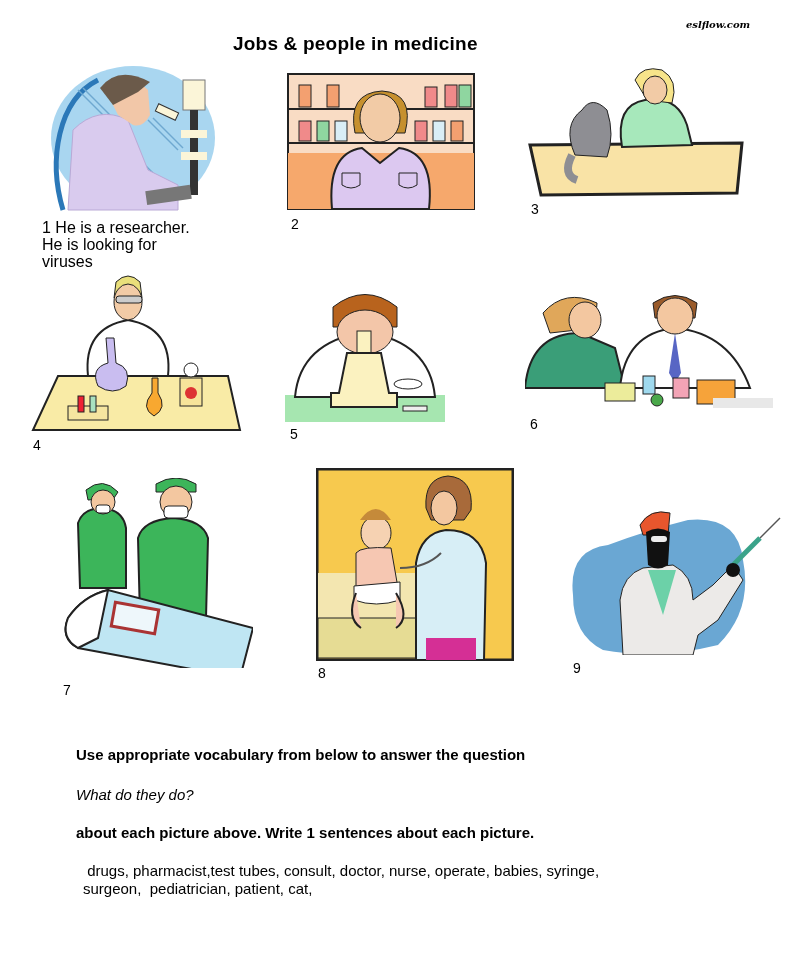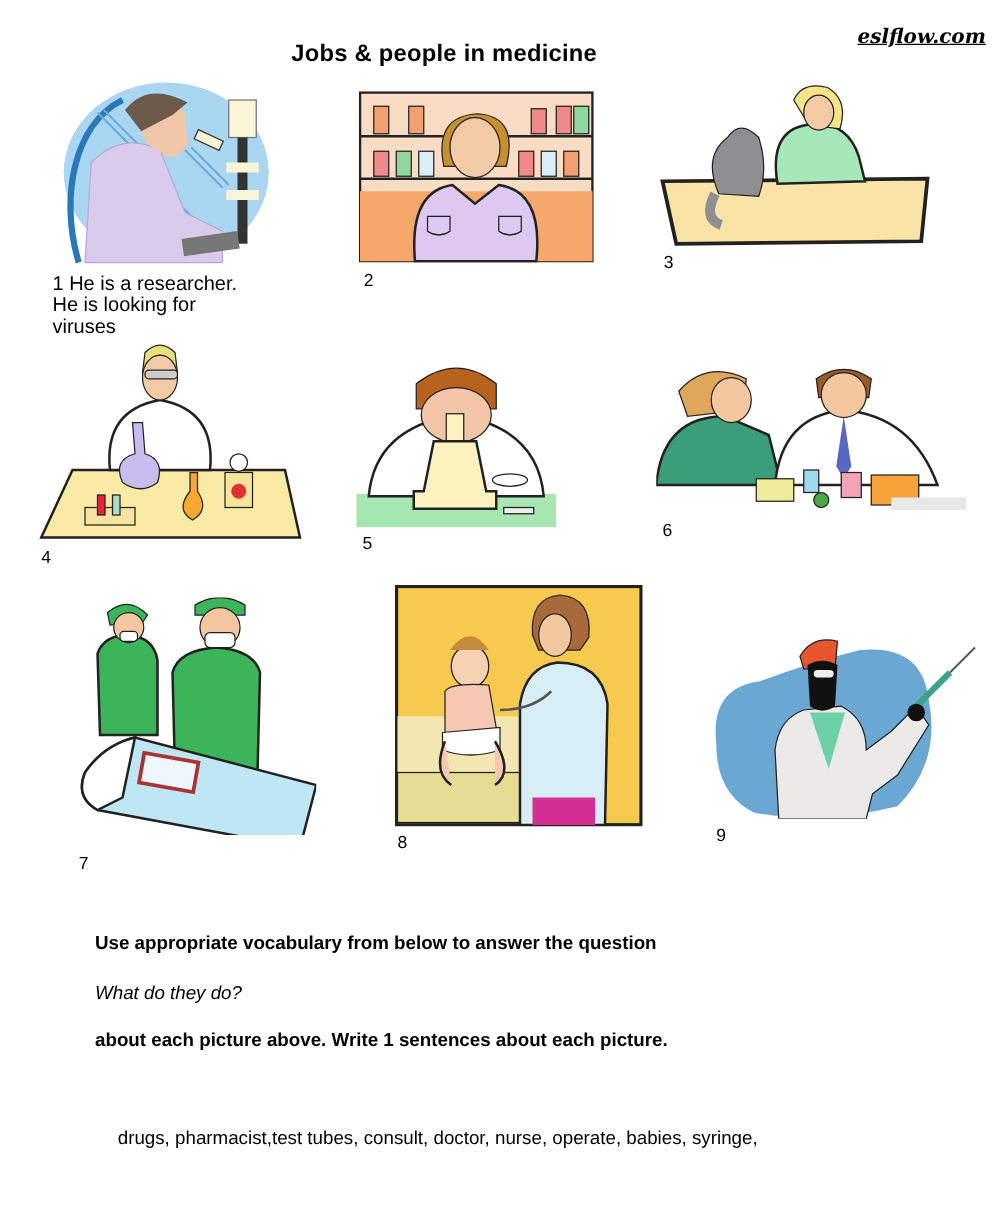--- a/index.html
+++ b/index.html
@@ -1,27 +1,27 @@
 <!DOCTYPE html>
 <html><head>
 <meta charset="utf-8">
 <style>
   html, body { margin:0; padding:0; background:#ffffff; }
   body { width:801px; height:970px; position:relative; overflow:hidden;
          font-family:"Liberation Sans", sans-serif; color:#000; }
   .abs { position:absolute; }
   .title { left:233px; top:33px; font-size:19px; font-weight:bold; letter-spacing:0.2px; }
-  .site { left:686px; top:19px; font-family:"DejaVu Serif", serif; font-style:italic; font-weight:bold; font-size:16px;text-decoration:underline; }
+  .site { left:686px; top:19px; font-family:"DejaVu Serif", serif; font-style:italic; font-weight:bold; font-size:10px; }
   .label { font-size:14px; line-height:16px; }
   .caption1 { left:42px; top:219px; font-size:16px; line-height:17px; width:170px; }
   .pic { position:absolute; }
   .instr { left:76px; font-size:15px; }
   .bold { font-weight:bold; }
   .ital { font-style:italic; }
-  .vocab { left:90px; top:862px; font-size:15px; line-height:18px; width:680px;margin-top:40px; }
+  .vocab { left:83px; top:862px; font-size:15px; line-height:18px; width:680px; }
   .vocab span { display:block; white-space:pre; }
 </style>
 </head>
 <body>
 
 <div class="abs title">Jobs &amp; people in medicine</div>
 <div class="abs site">eslflow.com</div>
 
 <svg class="pic" style="left:38px;top:60px" width="180" height="155" viewBox="0 0 180 155">
   <ellipse cx="95" cy="78" rx="82" ry="72" fill="#a9d6f0"></ellipse>
@@ -175,13 +175,14 @@
   <circle cx="165" cy="60" r="7" fill="#111"></circle>
 </svg>
 <div class="abs label" style="left:573px;top:660px">9</div>
 
 <div class="abs instr bold" style="top:746px">Use appropriate  vocabulary from below to answer the question</div>
 <div class="abs instr ital" style="top:786px">What do they do?</div>
 <div class="abs instr bold" style="top:824px">about each picture above. Write 1 sentences about each picture.</div>
 
 <div class="abs vocab">
   <span> drugs, pharmacist,test tubes, consult, doctor, nurse, operate, babies, syringe,</span>
+  <span>surgeon,  pediatrician, patient, cat,</span>
 </div>
 
 </body></html>

